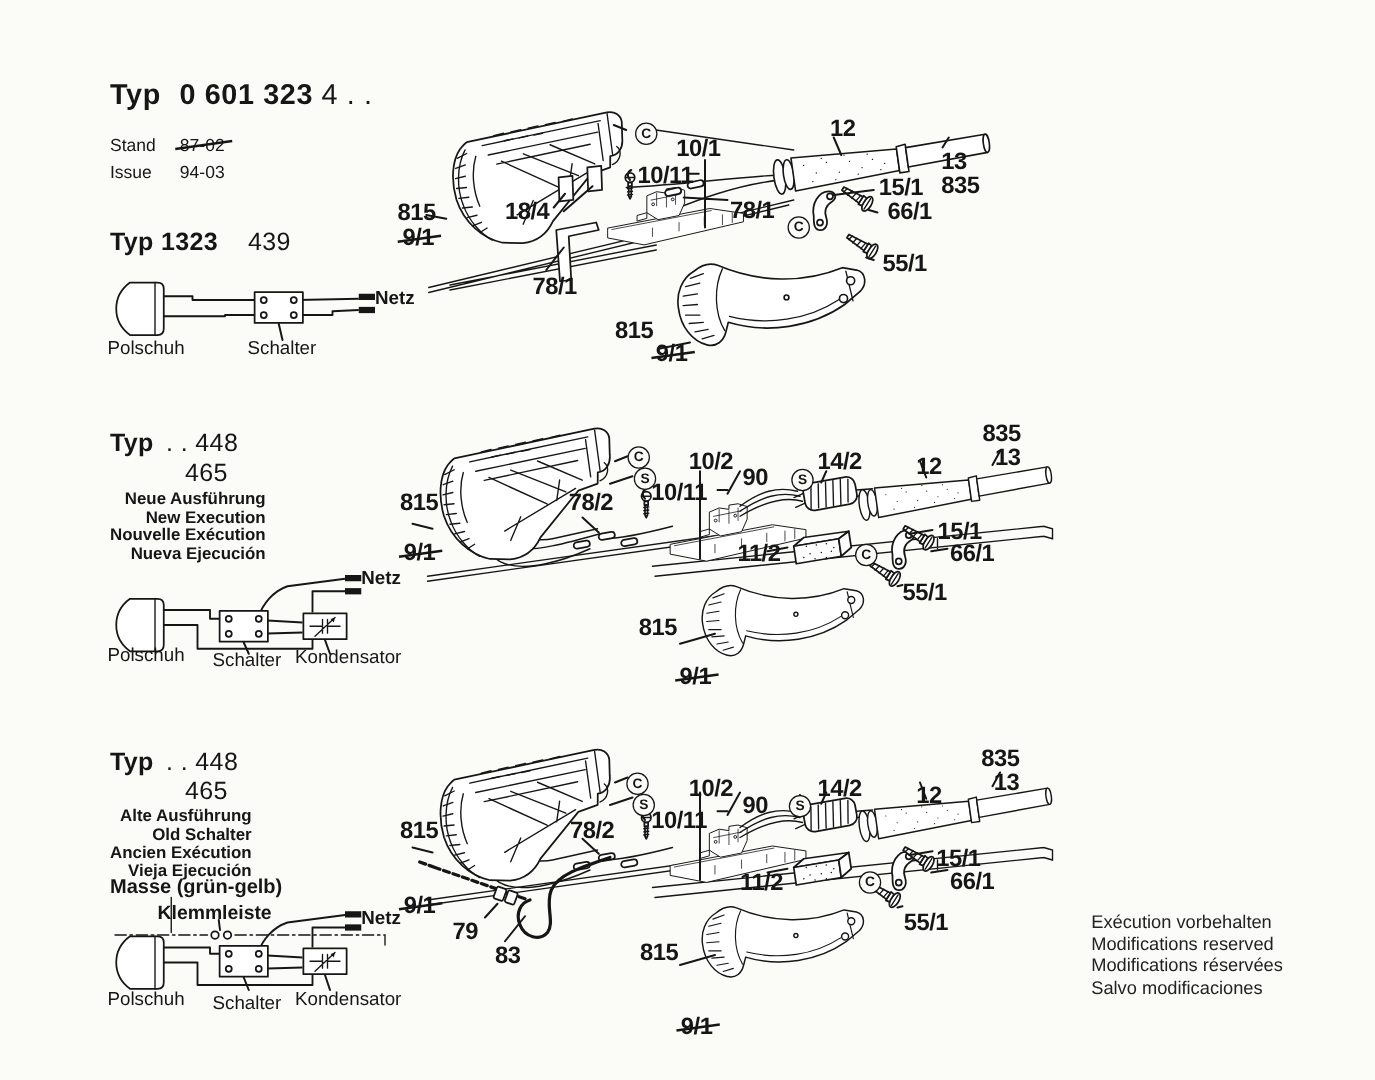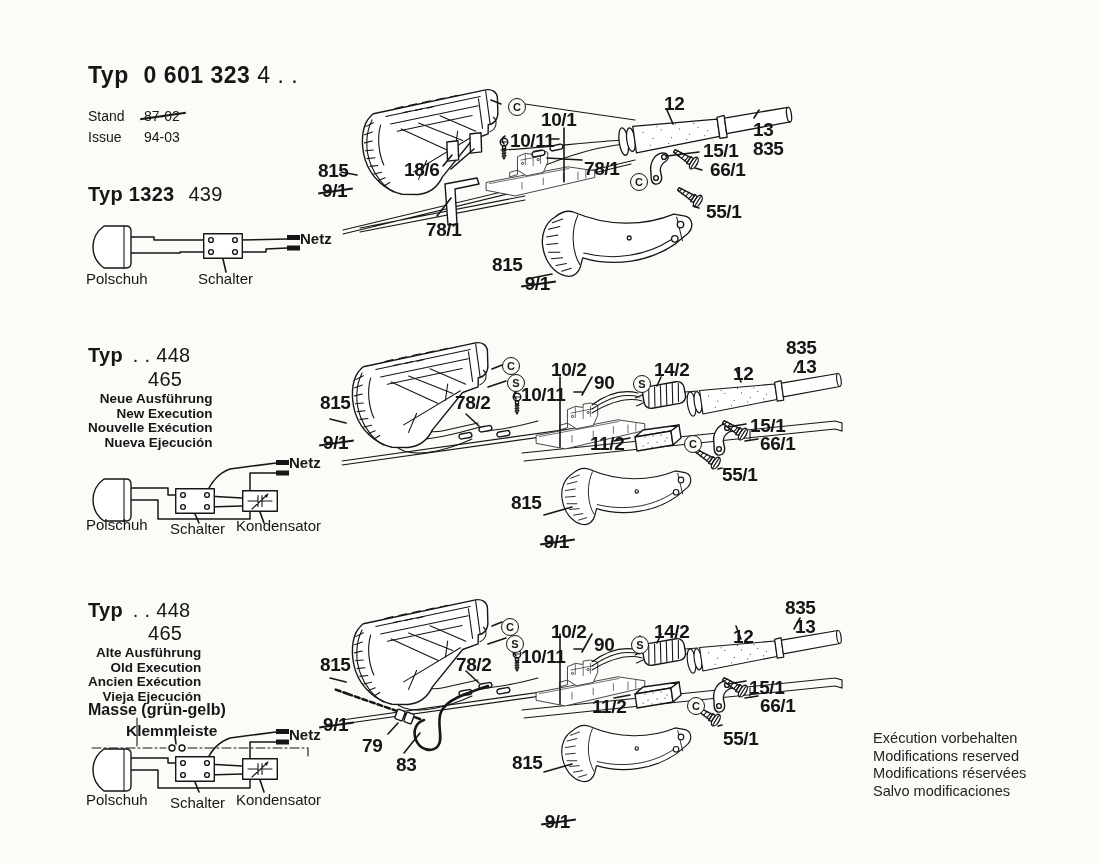--- a/index.html
+++ b/index.html
@@ -150,21 +150,21 @@
     </div>
     <div class="meta" style="left:88px;top:129px">
       <span class="lab">Issue</span>
       <span>94-03</span>
     </div>
   </div>
 
   <div>
     <div class="typ2" style="left:88px;top:183px">
       <span class="w7">Typ 1323</span>
-      <span class="w4" style="margin-left:8px">439</span>
+      <span class="w4" style="margin-left:18px">439</span>
     </div>
 
     
     <svg class="abs" style="left:80px;top:215px" width="265" height="70" viewBox="0 0 265 70">
       <path class="wire" d="M51,22 L74,22 L74,25 L128,25 M51,38 L100,38 L100,37 L128,37"></path>
       <path class="wire" d="M158,25 L207,24 M158,37 L186,37 L186,34 L207,33"></path>
       <path class="ld" d="M143,44 L146,57"></path>
       <use href="#sym-polschuh" x="12" y="10"></use>
       <use href="#sym-schalterbox" x="123" y="18"></use>
       <use href="#sym-netz" x="207" y="20"></use>
@@ -189,21 +189,21 @@
       <use href="#sym-screw" transform="translate(402,132) rotate(212)"></use>
       <use href="#sym-vscrew" x="205" y="60"></use>
       <use href="#sym-ferrule" transform="translate(236,74) rotate(-12)"></use>
       <use href="#sym-ferrule" transform="translate(254,68) rotate(-12)"></use>
       <path class="ld" d="M46,94 L62,97 M148,88 L157,77 M156,91 L179,71 M142,138 L156,120 M269,50 L269,104 M256,61 L264,61 M210,58 C206,60 207,64 209,66 M287,82 L252,80 M372,32 L378,46 M459,40 L464,32 M404,74 L372,78 M407,92 L400,90 M404,130 L398,128 M232,201 L257,196 M206,26 L196,22"></path>
     </svg>
 
     
     <span class="pn" style="left:318px;top:161px">815</span>
     <span class="pn struck" style="left:322px;top:181px">9/1</span>
-    <span class="pn" style="left:404px;top:160px">18/6</span>
+    <span class="pn" style="left:404px;top:160px">18/4</span>
     <span class="pn" style="left:426px;top:220px">78/1</span>
     <span class="pn" style="left:541px;top:110px">10/1</span>
     <span class="pn" style="left:510px;top:131px">10/11</span>
     <span class="pn" style="left:584px;top:159px">78/1</span>
     <span class="pn" style="left:664px;top:94px">12</span>
     <span class="pn" style="left:753px;top:120px">13</span>
     <span class="pn" style="left:753px;top:139px">835</span>
     <span class="pn" style="left:703px;top:141px">15/1</span>
     <span class="pn" style="left:710px;top:160px">66/1</span>
     <span class="pn" style="left:706px;top:202px">55/1</span>
@@ -290,21 +290,21 @@
   </div>
 
   <div>
     <div class="typ2" style="left:88px;top:599px">
       <span class="w7">Typ</span>
       <span class="w4" style="margin-left:4px">. . 448</span>
     </div>
     <div class="typ2 w4" style="left:148px;top:622px">465</div>
     <div class="exec" style="left:88px;top:646px">
       <div>Alte Ausführung</div>
-      <div>Old Execution</div>
+      <div>Old Schalter</div>
       <div>Ancien Exécution</div>
       <div>Vieja Ejecución</div>
     </div>
     <div class="masse" style="left:88px;top:701px">Masse (grün-gelb)</div>
     <div class="klemm" style="left:126px;top:722px">Klemmleiste</div>
 
     
     <svg class="abs" style="left:80px;top:712px" width="270" height="104" viewBox="0 0 270 104">
       <path class="thin" d="M57,6 L57,34"></path>
       <path class="thin" stroke-dasharray="9,3,2,3" d="M12,36 L86,36 M108,36 L228,36 L228,46"></path>

